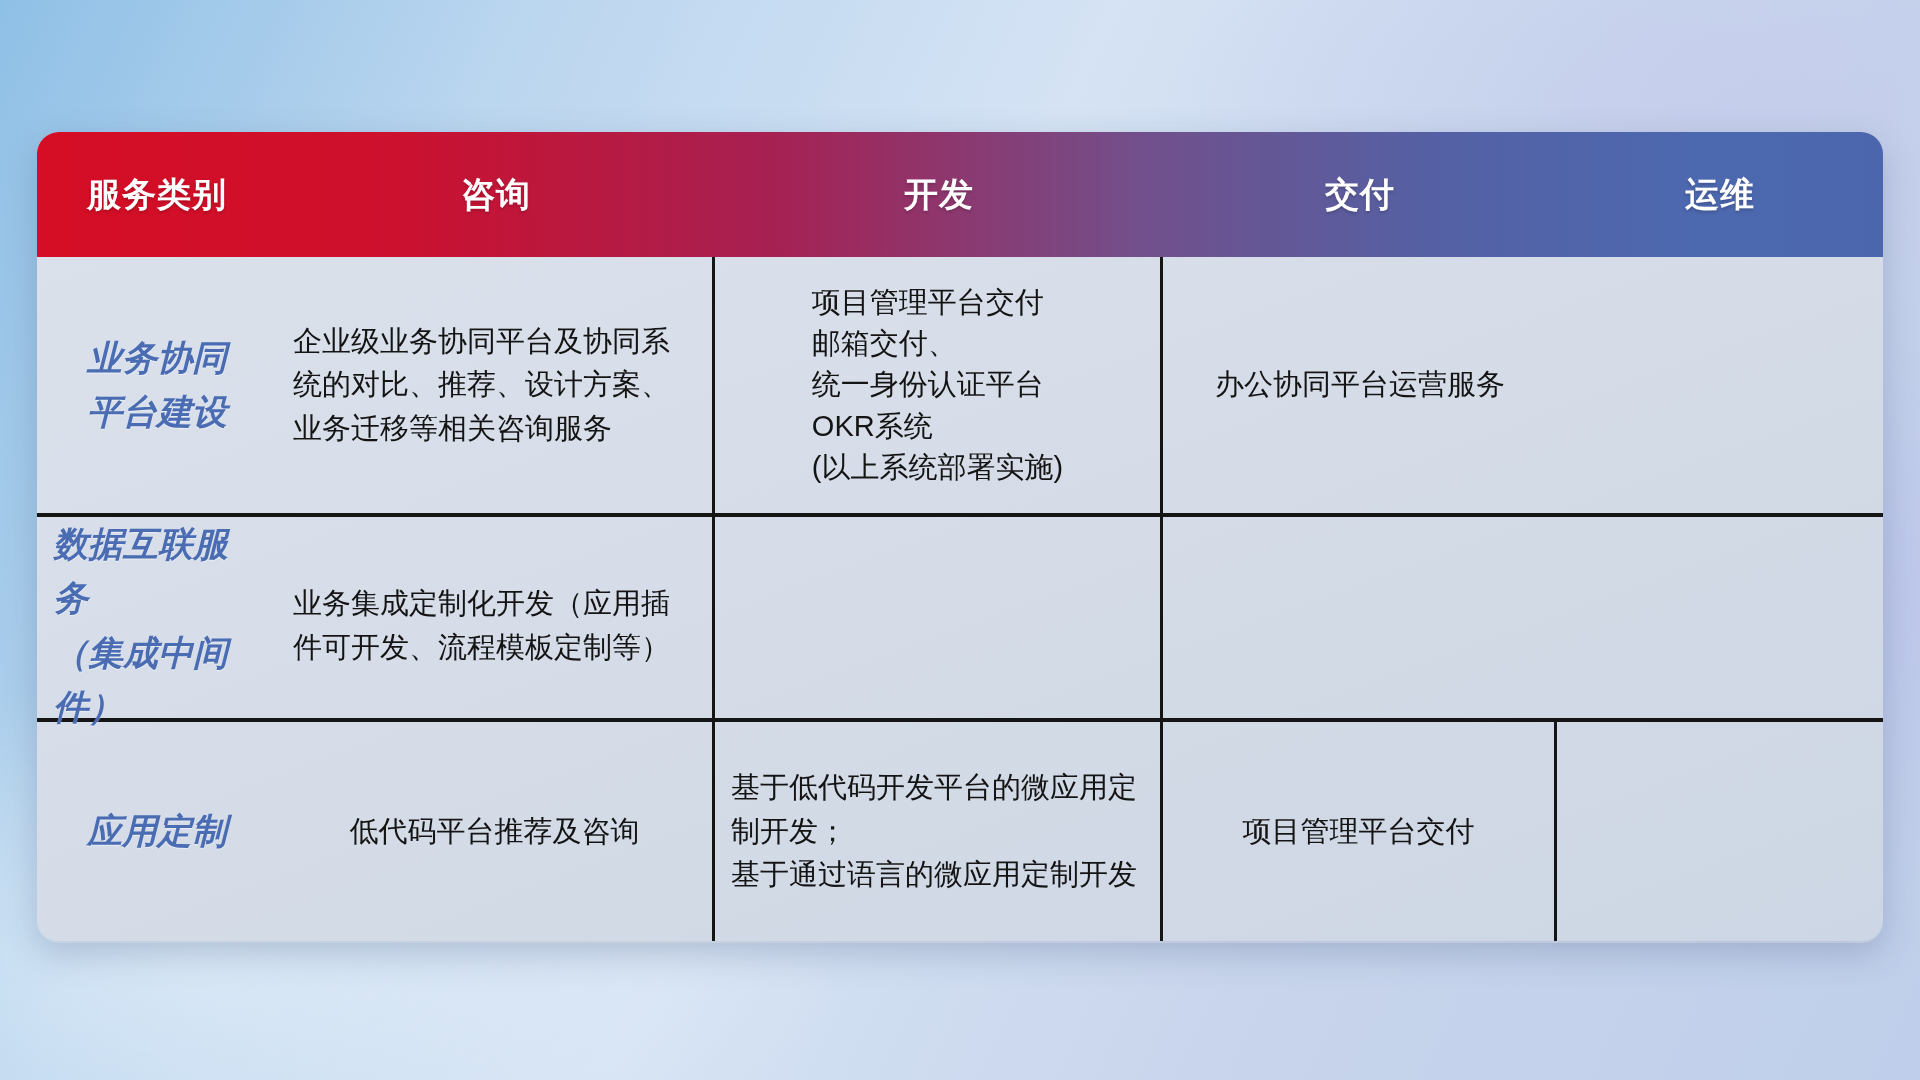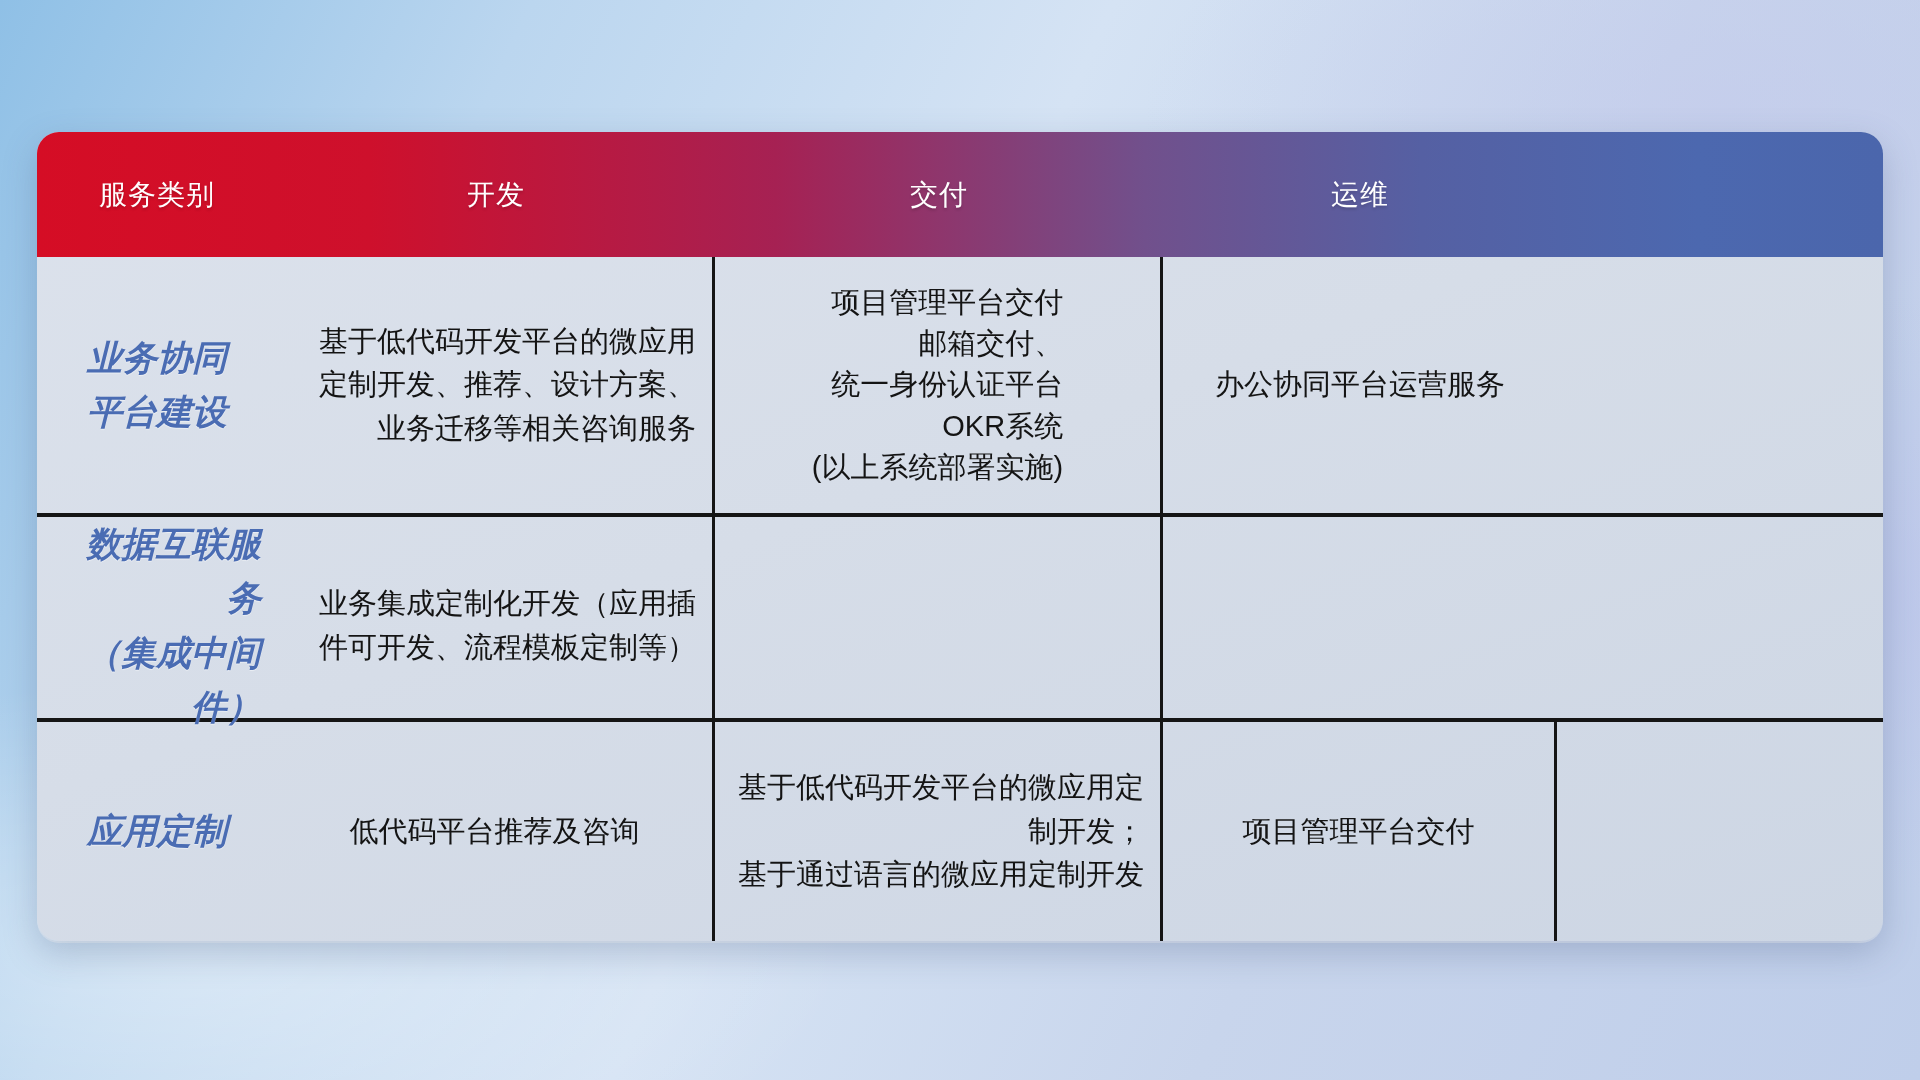--- a/index.html
+++ b/index.html
@@ -19,60 +19,61 @@
     background:linear-gradient(160deg,#DCE2EC 0%,#D6DDE8 45%,#CVD 100%);
     background:linear-gradient(160deg,#DCE2EC 0%,#D6DDE8 45%,#CDD6E4 100%);
   }
   .thead{
     display:grid;grid-template-columns:240px 438px 448px 394px 326px;
     height:125px;
     background:linear-gradient(90deg,#D50D25 0%,#CE102C 18%,#A62153 40%,#71508C 60%,#5560A3 75%,#4C68AF 90%,#4B66AC 100%);
   }
   .th{
     display:flex;align-items:center;justify-content:center;
-    color:#FFFFFF;font-size:28px;font-weight:400;letter-spacing:1px;
+    color:#FFFFFF;font-size:34px;font-weight:700;letter-spacing:1px;
     text-shadow:0 2px 3px rgba(0,0,0,0.18);
   }
   .trow{
     display:grid;grid-template-columns:240px 438px 448px 394px 326px;
   }
   .trow + .trow{border-top:4px solid #151515;}
   .r1{height:256px;}
   .r2{height:201px;}
   .r3{height:219px;}
   .td{
     display:flex;align-items:center;justify-content:center;
-    text-align:right;padding:0 16px;box-sizing:border-box;
+    text-align:left;padding:0 16px;box-sizing:border-box;
     white-space:pre-line;
     color:#141414;font-size:29px;line-height:1.5;
   }
   .c2,.c3,.c4{border-right:3px solid #151515;}
   .cat{
     color:#4A6CB3;font-weight:700;font-size:35px;line-height:1.55;
     text-shadow:0 1px 1px rgba(255,255,255,0.5);
     font-style:italic;
   }
   .tight{line-height:1.42;}
 </style>
 </head>
 <body>
 
 <div class="card">
 
   <div class="thead">
     <div class="th">服务类别</div>
+    <div class="th">咨询</div>
     <div class="th">开发</div>
     <div class="th">交付</div>
     <div class="th">运维</div>
   </div>
 
   <div class="trow r1">
     <div class="td cat c1">业务协同
 平台建设</div>
-    <div class="td c2">基于低代码开发平台的微应用定制开发、推荐、设计方案、业务迁移等相关咨询服务</div>
+    <div class="td c2">企业级业务协同平台及协同系统的对比、推荐、设计方案、业务迁移等相关咨询服务</div>
     <div class="td c4 tight">项目管理平台交付
 邮箱交付、
 统一身份认证平台
 OKR系统
 (以上系统部署实施)</div>
     <div class="td c5">办公协同平台运营服务</div>
   </div>
 
   <div class="trow r2">
     <div class="td cat c1">数据互联服务

